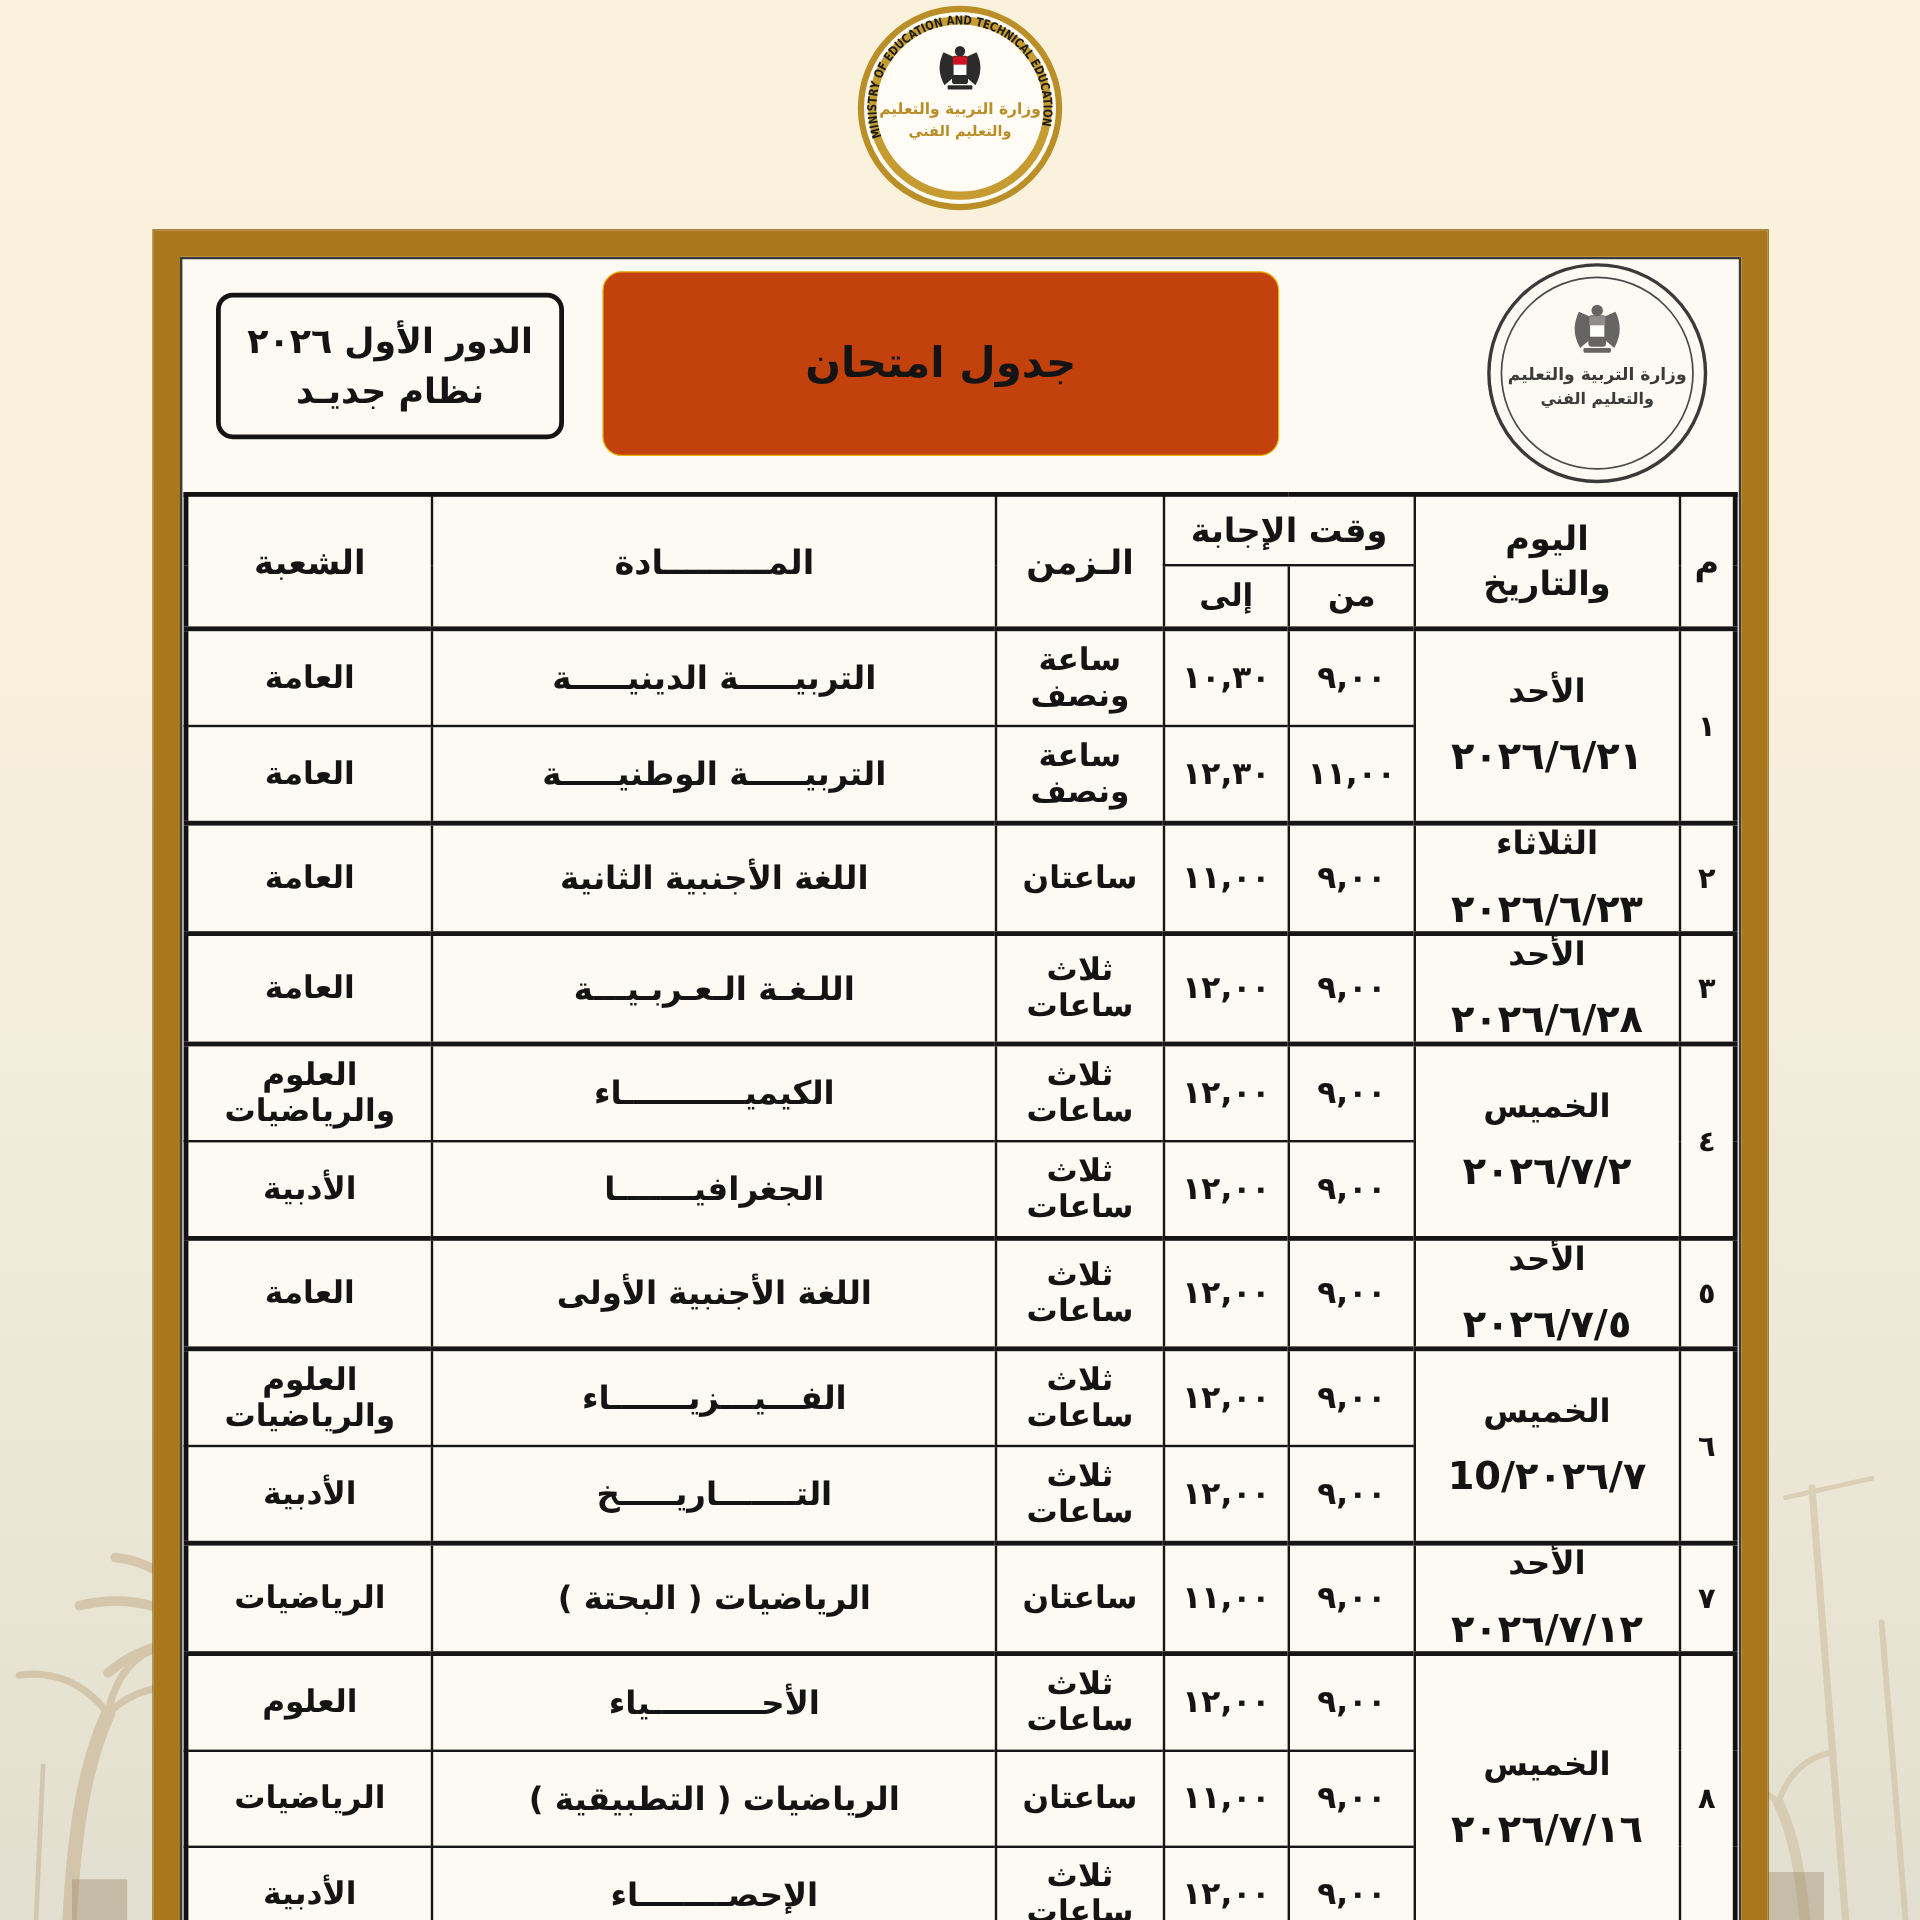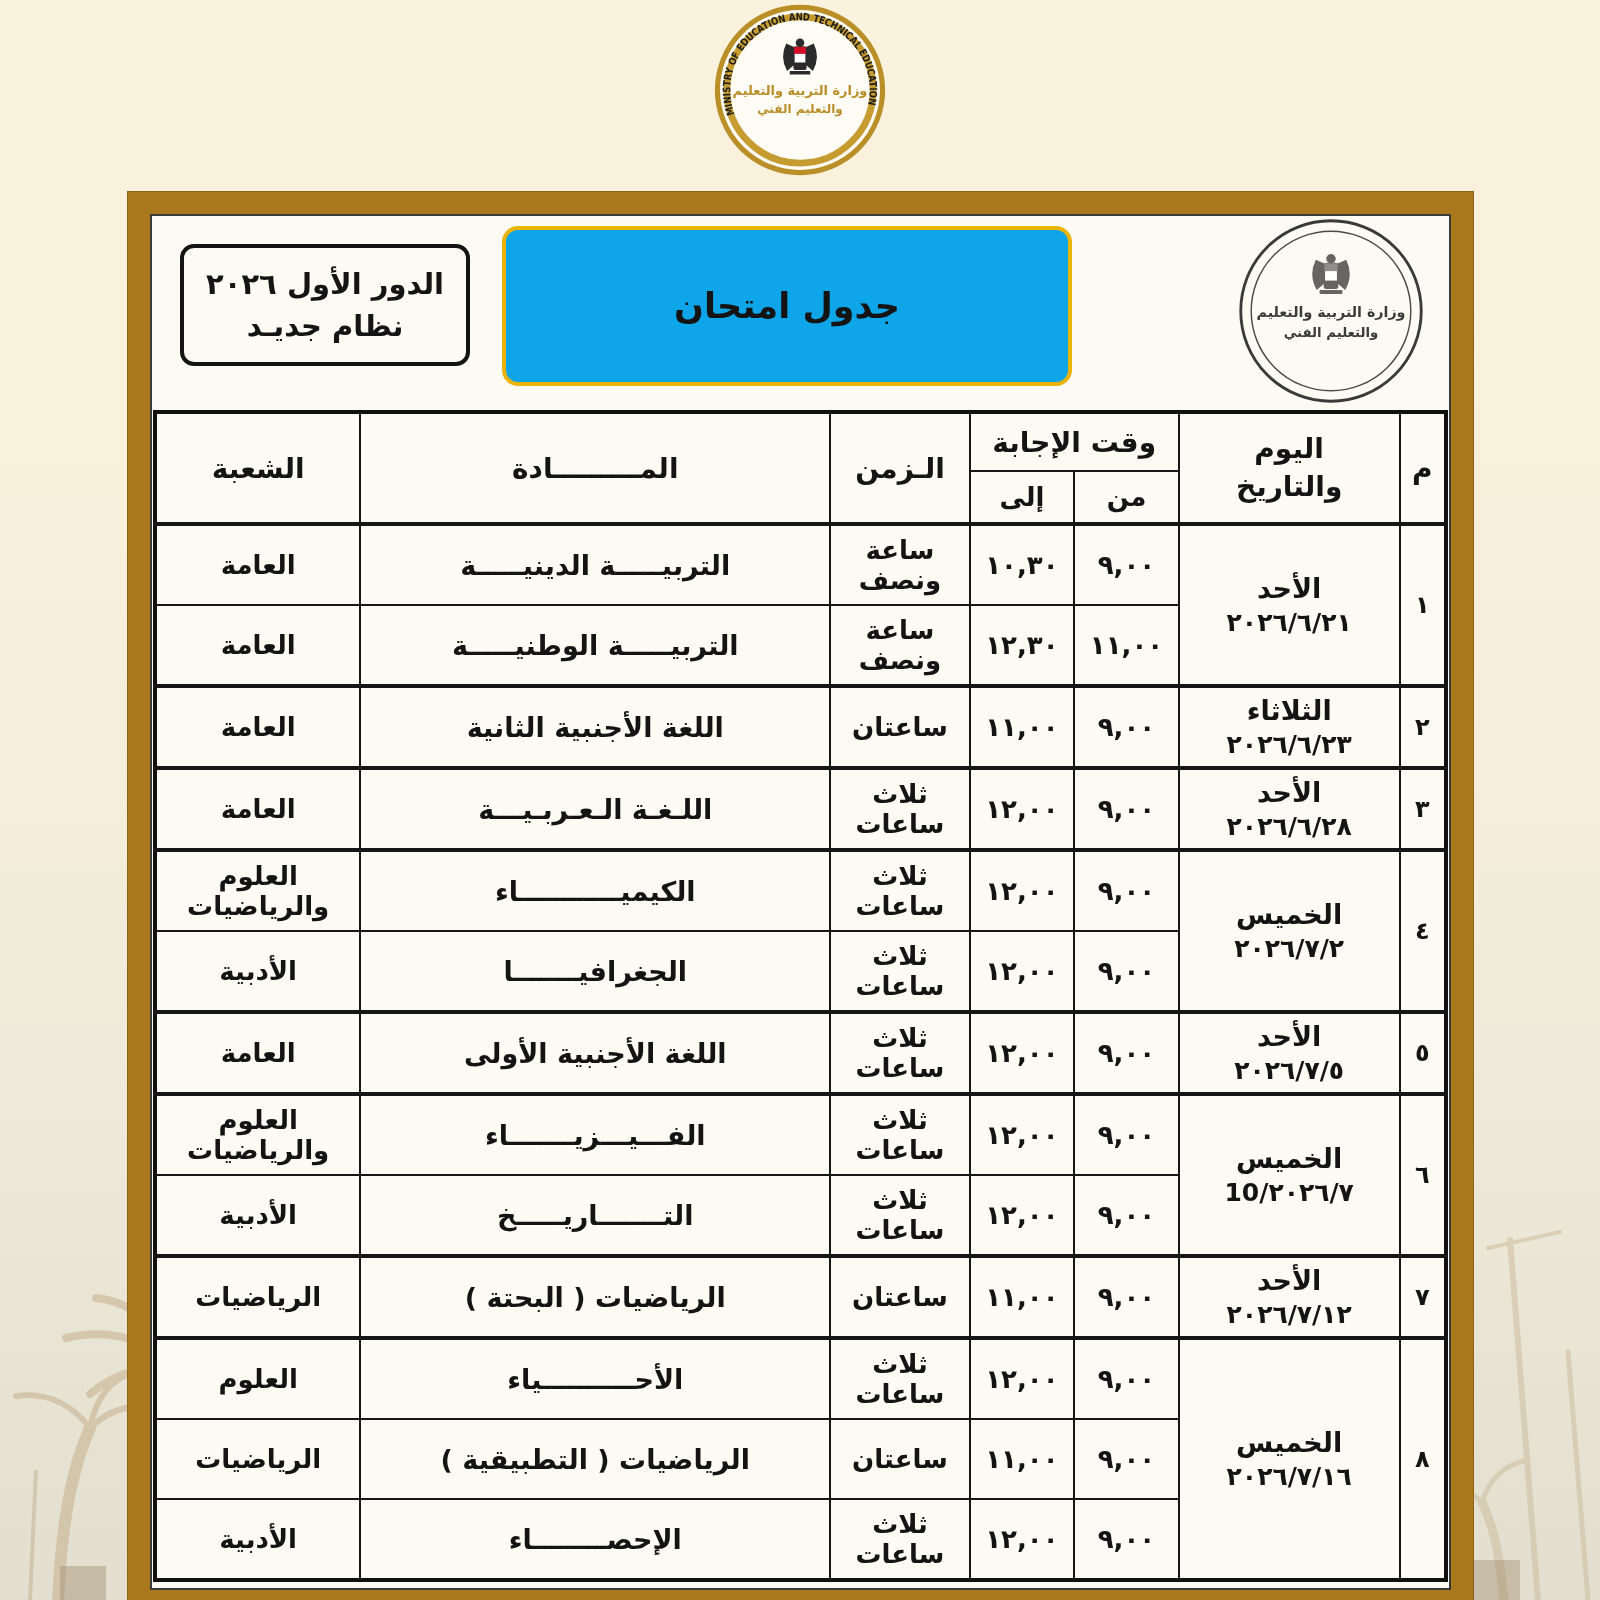--- a/index.html
+++ b/index.html
@@ -14,42 +14,42 @@
   
   .document{position:absolute;left:128px;top:192px;width:1301px;z-index:2;
             border:22px solid #a9781c;background:#fcfaf2;direction:rtl;
             box-shadow:0 0 0 1px #8d6413, inset 0 0 0 2px #3a3a3a;}
   .doc-header{position:relative;height:196px;}
   .round-box{position:absolute;left:30px;top:30px;width:282px;height:114px;
              border:4px solid #141414;border-radius:14px;background:#fcfaf2;
              display:flex;flex-direction:column;align-items:center;justify-content:center;
              font-weight:bold;font-size:29px;color:#141414;line-height:1.45;}
   .title-box{position:absolute;left:352px;top:12px;width:562px;height:152px;
-             border:4px solid #eab308;border-radius:16px;background:#0ea5e9;
+             border:1px solid #eab308;border-radius:16px;background:#c2410c;
              display:flex;flex-direction:column;align-items:center;justify-content:center;
              font-weight:bold;color:#141414;line-height:1.4;}
   .title-box .t1{font-size:35px;}
   .title-box .t2{font-size:29px;}
   .title-box .t3{font-size:30px;}
   .doc-seal{position:absolute;left:1086px;top:2px;width:190px;height:190px;}
 
   
   table.sched{width:calc(100% - 6px);margin:0 3px 8px 3px;border-collapse:collapse;table-layout:fixed;
               direction:rtl;color:#141414;}
   table.sched th,table.sched td{border:2.5px solid #161616;text-align:center;vertical-align:middle;
               font-weight:bold;padding:0 4px;overflow:hidden;}
   table.sched{border:4px solid #111;}
   thead th{font-size:28px;}
   thead tr.sub th{font-size:26px;height:50px;}
   thead tr.main th{height:56px;}
   thead{border-bottom:4px solid #111;}
   tbody td{height:78px;font-size:26px;}
   td.c-subject{font-size:27px;}
   td.c-date .day{font-size:27px;}
-  td.c-date .dt{font-size:25px;margin-top:4px;}
+  td.c-date .dt{font-size:32px;margin-top:19px;}
   td.c-serial{font-size:24px;}
   tbody tr.gs td{border-top-width:4px;}
   .hdr-two{line-height:1.35;text-align:center;}
 </style>
 </head>
 <body>
 
 <div class="page">
 
   <svg class="bg-art" viewBox="0 0 1600 1600">

